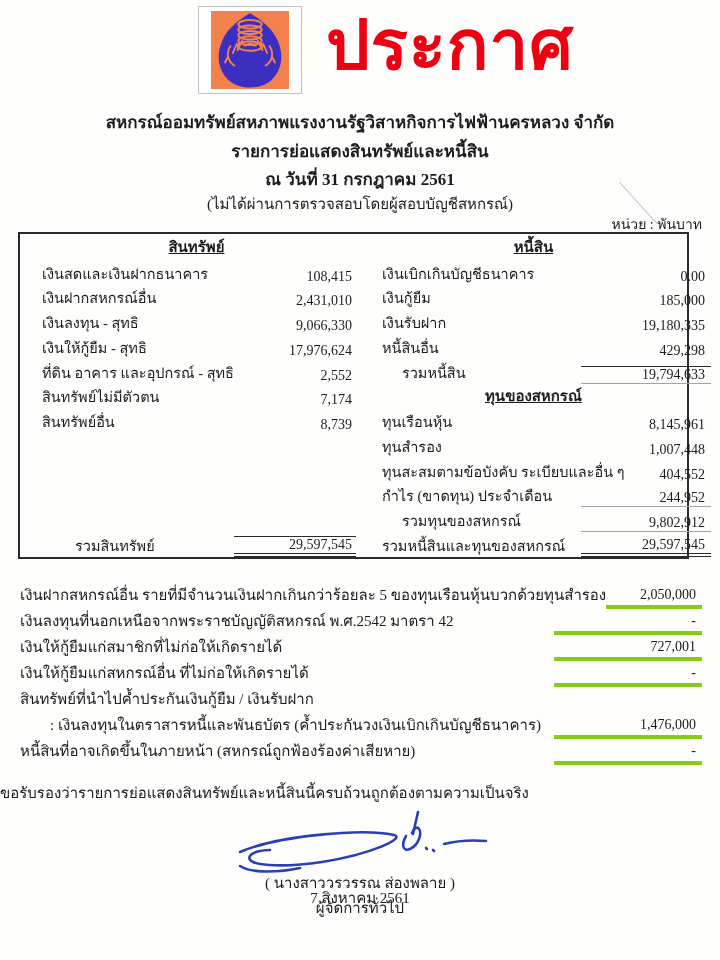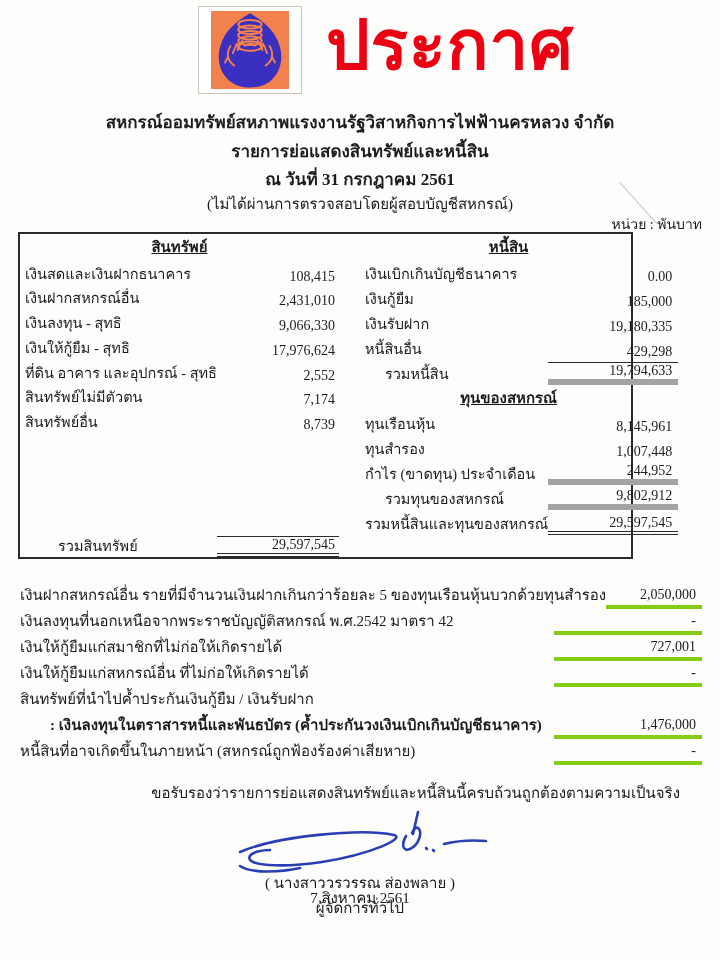--- a/index.html
+++ b/index.html
@@ -31,52 +31,52 @@
   .t4 { top:192px; font-weight:normal; font-size:15px; }
   .unit { position:absolute; right:18px; top:213px; font-size:14px; }
 
   .artifact {
     position:absolute; left:620px; top:182px; width:56px; height:1px;
     background:#9a9a9a; transform:rotate(48deg); transform-origin:left top; opacity:.55;
   }
 
   
   .bal {
-    position:absolute; left:18px; top:232px; width:615px; height:327px;
-    border:2px solid #2b2b2b; display:flex; font-size:14.5px;
+    position:absolute; left:18px; top:232px; width:671px; height:327px;
+    border:2px solid #2b2b2b; display:flex; font-size:14.5px;padding-left:17px;
   }
   .col-l { width:330px; display:flex; flex-direction:column; }
   .col-r { width:355px; display:flex; flex-direction:column; }
   .hrow { height:26px; display:flex; align-items:center; justify-content:center; }
   .hrow .hd { font-weight:bold; text-decoration:underline; font-size:15px; }
   .trow { height:25px; display:flex; align-items:flex-end; }
   .col-l .lbl { flex:1; padding-left:5px; white-space:nowrap; }
   .col-l .val { width:122px; text-align:right; padding-right:4px; font-size:14px; }
   .col-r .lbl { flex:1; padding-left:26px; white-space:nowrap; }
   .col-r .val { width:130px; text-align:right; padding-right:6px; font-size:14px; }
   .indent { padding-left:46px !important; }
   .indent-l { padding-left:38px !important; }
   .line-top { border-top:1px solid #2b2b2b; }
-  .line-bot { border-bottom:6px solid #a3a3a3; }
+  .line-bot { border-bottom:1px solid #a3a3a3; }
   .dbl-bot { border-bottom:4px double #2b2b2b; }
   .sechead { height:25px; display:flex; align-items:center; justify-content:center; }
   .sechead span { font-weight:bold; text-decoration:underline; font-size:15px; }
   .spacer { height:25px; }
 
   
   .notes { position:absolute; left:20px; top:583px; width:682px; font-size:15px; }
   .nrow { height:26px; display:flex; align-items:flex-end; }
   .nrow .nlbl { flex:1; white-space:nowrap; padding-bottom:2px; }
   .nrow .nval { width:148px; text-align:right; padding-right:6px; padding-bottom:2px;
                 border-bottom:4px solid #84cc16; font-size:14px; }
   .nrow .nval.no-line { border-bottom:none; }
-  .nindent { padding-left:30px;font-weight:bold; }
-
-  
-  .certify { position:absolute; left:0; top:781px; width:680px; text-align:right; font-size:15px; }
+  .nindent { padding-left:30px; }
+
+  
+  .certify { position:absolute; left:0; top:781px; width:680px; text-align:left; font-size:15px; }
   .sig { position:absolute; left:222px; top:806px; width:290px; height:74px; }
   .sig svg { width:100%; height:100%; }
   .signer { position:absolute; left:0; width:720px; text-align:center; font-size:15px; }
   .s-name { top:871px; }
   .s-title { top:896px; }
   .s-date { top:886px; }
 </style>
 </head>
 <body>
 
@@ -178,20 +178,24 @@
         </div>
       <div class="trow">
           <span class="lbl">ทุนเรือนหุ้น</span>
           <span class="val">8,145,961</span>
         </div>
       <div class="trow">
           <span class="lbl">ทุนสำรอง</span>
           <span class="val">1,007,448</span>
         </div>
       <div class="trow">
+          <span class="lbl">ทุนสะสมตามข้อบังคับ ระเบียบและอื่น ๆ</span>
+          <span class="val">404,552</span>
+        </div>
+      <div class="trow">
           <span class="lbl">กำไร (ขาดทุน) ประจำเดือน</span>
           <span class="val line-bot">244,952</span>
         </div>
       <div class="trow">
           <span class="lbl indent">รวมทุนของสหกรณ์</span>
           <span class="val line-bot">9,802,912</span>
         </div>
       <div class="trow">
           <span class="lbl">รวมหนี้สินและทุนของสหกรณ์</span>
           <span class="val dbl-bot">29,597,545</span>

